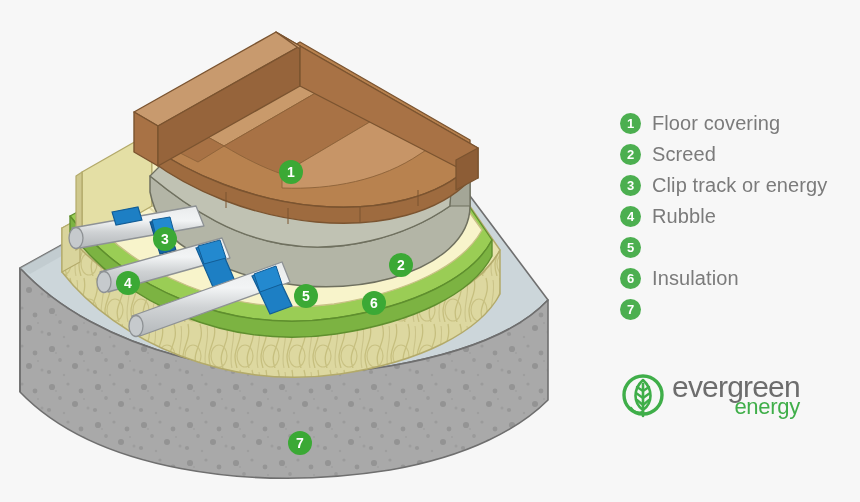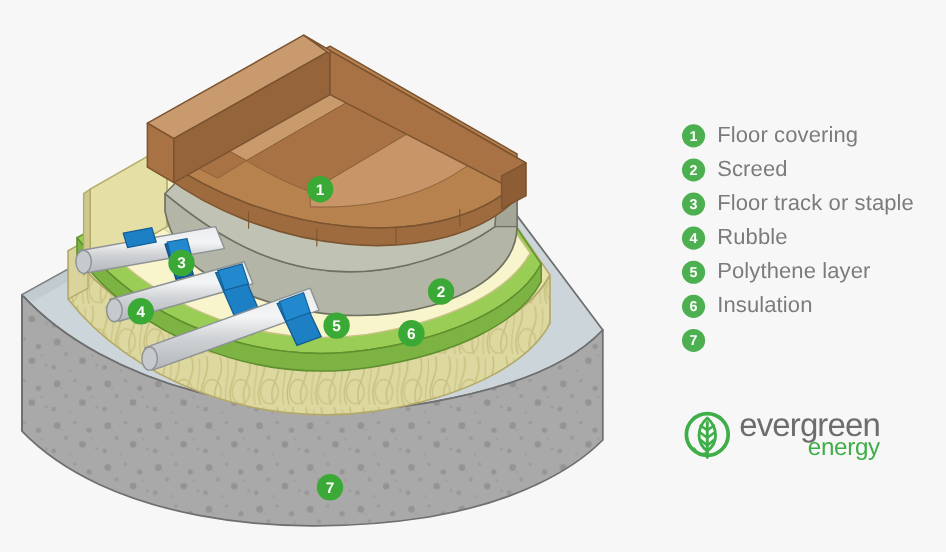--- a/index.html
+++ b/index.html
@@ -307,29 +307,28 @@
     <div class="legend-row">
       <div class="legend-badge">1</div>
       <div class="legend-label">Floor covering</div>
     </div>
     <div class="legend-row">
       <div class="legend-badge">2</div>
       <div class="legend-label">Screed</div>
     </div>
     <div class="legend-row">
       <div class="legend-badge">3</div>
-      <div class="legend-label">Floor track or staple</div>
+      <div class="legend-label">Clip track or energy</div>
     </div>
     <div class="legend-row">
       <div class="legend-badge">4</div>
       <div class="legend-label">Rubble</div>
     </div>
     <div class="legend-row">
       <div class="legend-badge">5</div>
-      <div class="legend-label">Polythene layer</div>
     </div>
     <div class="legend-row">
       <div class="legend-badge">6</div>
       <div class="legend-label">Insulation</div>
     </div>
     <div class="legend-row">
       <div class="legend-badge">7</div>
     </div>
   </div>
 

